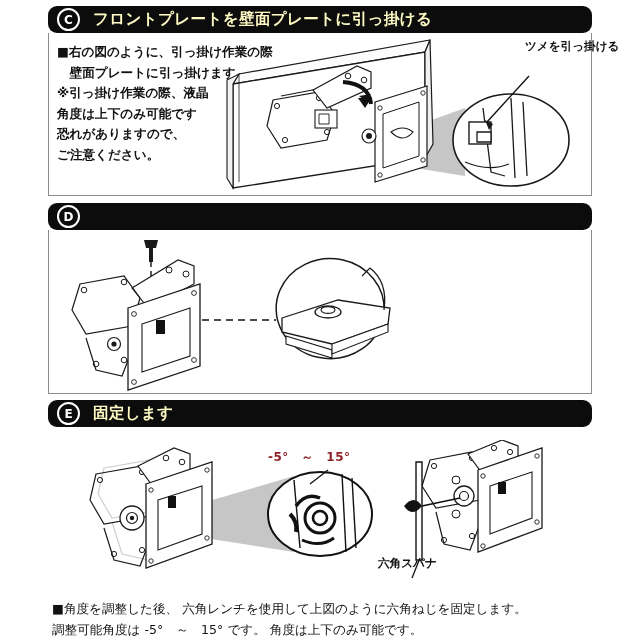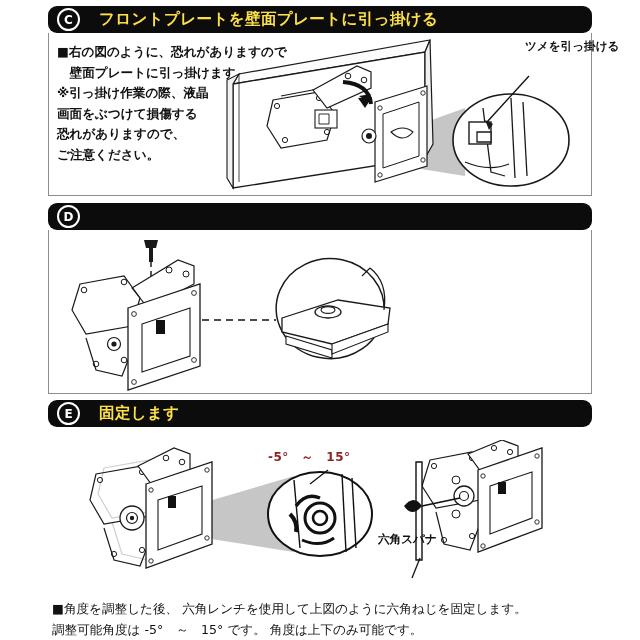--- a/index.html
+++ b/index.html
@@ -28,24 +28,24 @@
     border-radius:50%;
     border:2px solid #ffffff;
     color:#ffffff;
     font-size:12px;
     font-weight:bold;
     display:flex;align-items:center;justify-content:center;
     flex:0 0 auto;
     line-height:1;
   }
   .bar .btitle{
-    color:#fde047;
+    color:#fef9c3;
     font-size:15.5px;
     font-weight:bold;
-    margin-left:19px;
+    margin-left:13px;
     letter-spacing:.4px;
     white-space:nowrap;
   }
 
   
   .boxed{
     position:absolute;
     border:1px solid #8d8d8d;
     border-top:none;
     box-sizing:border-box;
@@ -93,24 +93,24 @@
 
 <div class="page">
 
   <div class="bar" style="left:48px;top:6px;width:544px;height:27px;">
     <span class="marker">C</span>
     <span class="btitle">フロントプレートを壁面プレートに引っ掛ける</span>
   </div>
 
   <div class="boxed" style="left:48px;top:33px;width:544px;height:163px;"></div>
 
-  <div class="txt" style="left:57px;top:42px;width:210px;"><span>■右の図のように、恐れがありますので</span>
+  <div class="txt" style="left:57px;top:42px;width:210px;"><span>■右の図のように、引っ掛け作業の際</span>
 <span>　壁面プレートに引っ掛けます。</span>
 <span>※引っ掛け作業の際、液晶</span>
-<span>画面をぶつけて損傷する</span>
+<span>角度は上下のみ可能です</span>
 <span>恐れがありますので、</span>
 <span>ご注意ください。</span></div>
 
   <div class="fig" style="left:215px;top:36px;width:380px;height:160px;">
     <svg width="380" height="160" viewBox="0 0 380 160">
 
       <path d="M150 108 L250 72 L250 140 L150 124 Z" fill="#bcbcbc" opacity="0.85"></path>
 
       <path d="M18 48 L24 38 L215 4 L210 16 Z" fill="#fcfcfc" stroke="#1a1a1a" stroke-width="1.2"></path>
       <path d="M18 48 L210 16 L210 122 L18 152 Z" fill="#ffffff" stroke="#1a1a1a" stroke-width="1.3"></path>
@@ -294,18 +294,18 @@
       <circle cx="58" cy="74" r="4" fill="none" stroke="#1a1a1a" stroke-width="1"></circle>
 
       <path d="M18 22 L24 22 L24 120 L18 120 Z" fill="#fff" stroke="#111" stroke-width="1.4"></path>
       <path d="M24 66 L62 58" stroke="#111" stroke-width="1.6" fill="none"></path>
       <path d="M6 66 q10 -12 18 0 q-10 12 -18 0 z" fill="#111"></path>
 
       <path d="M22 118 L14 138" stroke="#111" stroke-width="1.3" fill="none"></path>
     </svg>
   </div>
 
-  <div class="callout" style="left:378px;top:532px;">六角スパナ</div>
+  <div class="callout" style="left:378px;top:556px;">六角スパナ</div>
 
   <div class="bottomtxt" style="left:52px;top:598px;width:560px;"><span>■角度を調整した後、 六角レンチを使用して上図のように六角ねじを固定します。</span>
 <span>調整可能角度は -5°　～　15° です。 角度は上下のみ可能です。</span></div>
 
 </div>
 
 </body></html>

